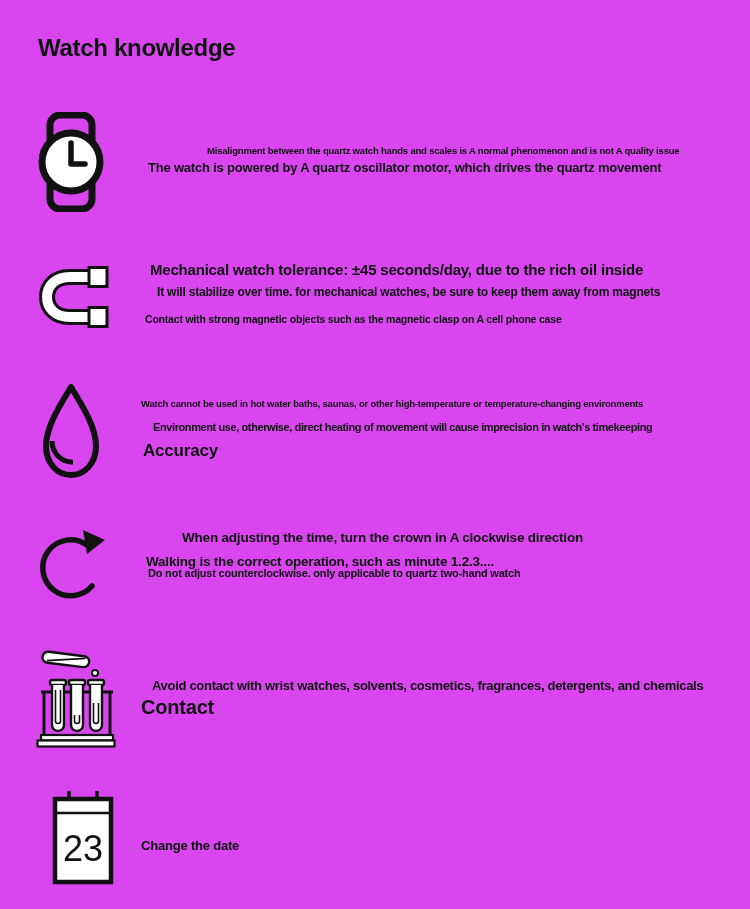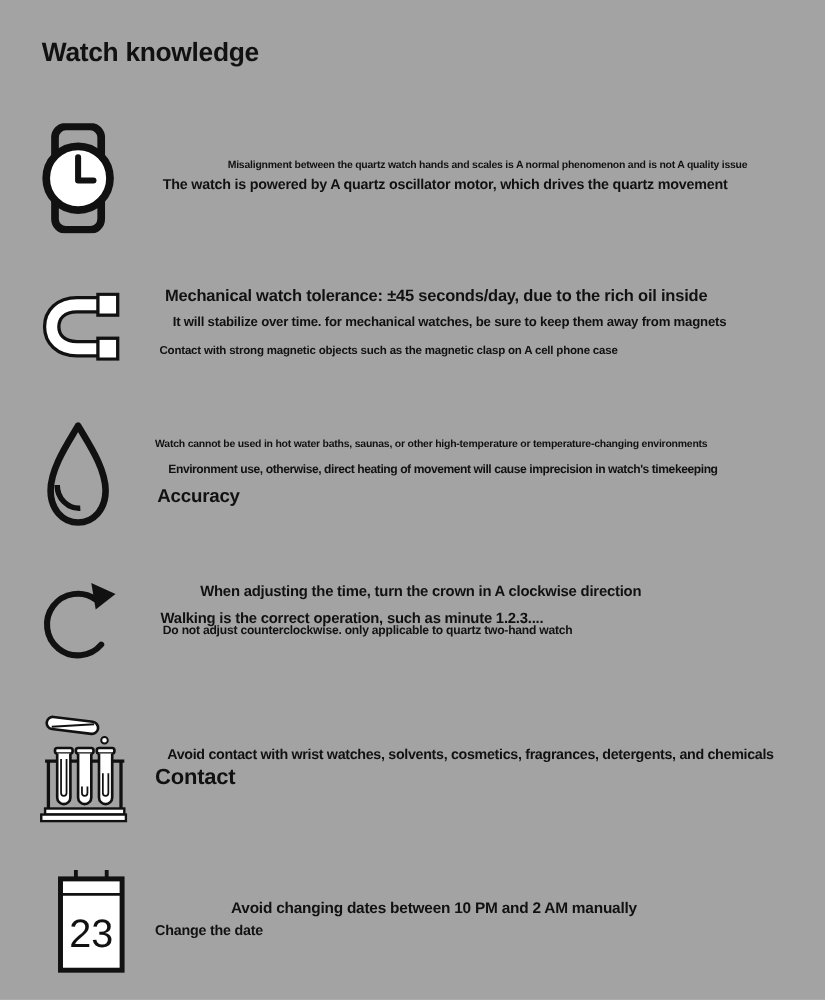--- a/index.html
+++ b/index.html
@@ -1,17 +1,17 @@
 <!DOCTYPE html>
 <html><head>
 <meta charset="utf-8">
 <style>
   html,body{margin:0;padding:0;background:#ffffff;}
   .page{
-    position:relative;width:750px;height:909px;background:#a3a3a3;overflow:hidden;
+    position:relative;width:750px;height:909px;background:#d946ef;overflow:hidden;
     font-family:"Liberation Sans","DejaVu Sans",sans-serif;color:#111111;
   }
   .ln{position:absolute;white-space:nowrap;font-weight:bold;color:#111111;letter-spacing:-0.2px;line-height:1.15;}
   .title{left:38px;top:34px;font-size:24px;letter-spacing:-0.3px;}
   .s1l1{left:167px;top:146px;font-size:9.5px;margin-left:40px;}
   .s1l2{left:148px;top:161px;font-size:13px;}
   .s2l1{left:150px;top:261px;font-size:15px;}
   .s2l2{left:157px;top:286px;font-size:12px;}
   .s2l3{left:145px;top:313px;font-size:10.5px;}
   .s3l1{left:141px;top:399px;font-size:9.5px;}
@@ -109,16 +109,15 @@
 
   <div class="icon i6">
     <svg width="62" height="95" viewBox="0 0 62 95" fill="none" stroke="#111111">
       <line x1="17" y1="1" x2="17" y2="15" stroke-width="3.5"></line>
       <line x1="45" y1="1" x2="45" y2="15" stroke-width="3.5"></line>
       <rect x="3" y="9" width="56" height="83" fill="#ffffff" stroke-width="4.5"></rect>
       <line x1="3" y1="23" x2="59" y2="23" stroke-width="2.5"></line>
       <text x="31" y="71" text-anchor="middle" font-size="36" stroke="none" fill="#111111" font-family="Liberation Sans, DejaVu Sans, sans-serif">23</text>
     </svg>
   </div>
-  <div class="ln s6l1">Avoid changing dates between 10 PM and 2 AM manually</div>
   <div class="ln s6l2">Change the date</div>
 
 </div>
 
 </body></html>

